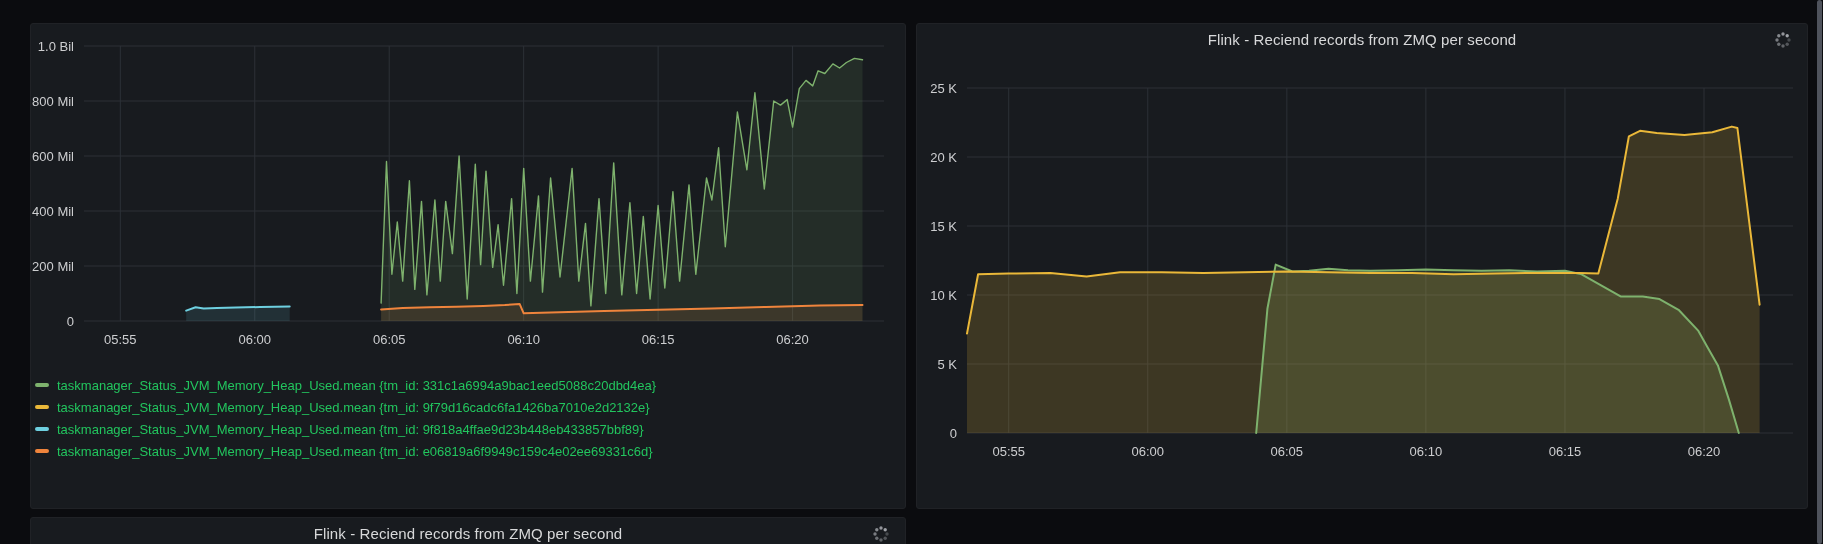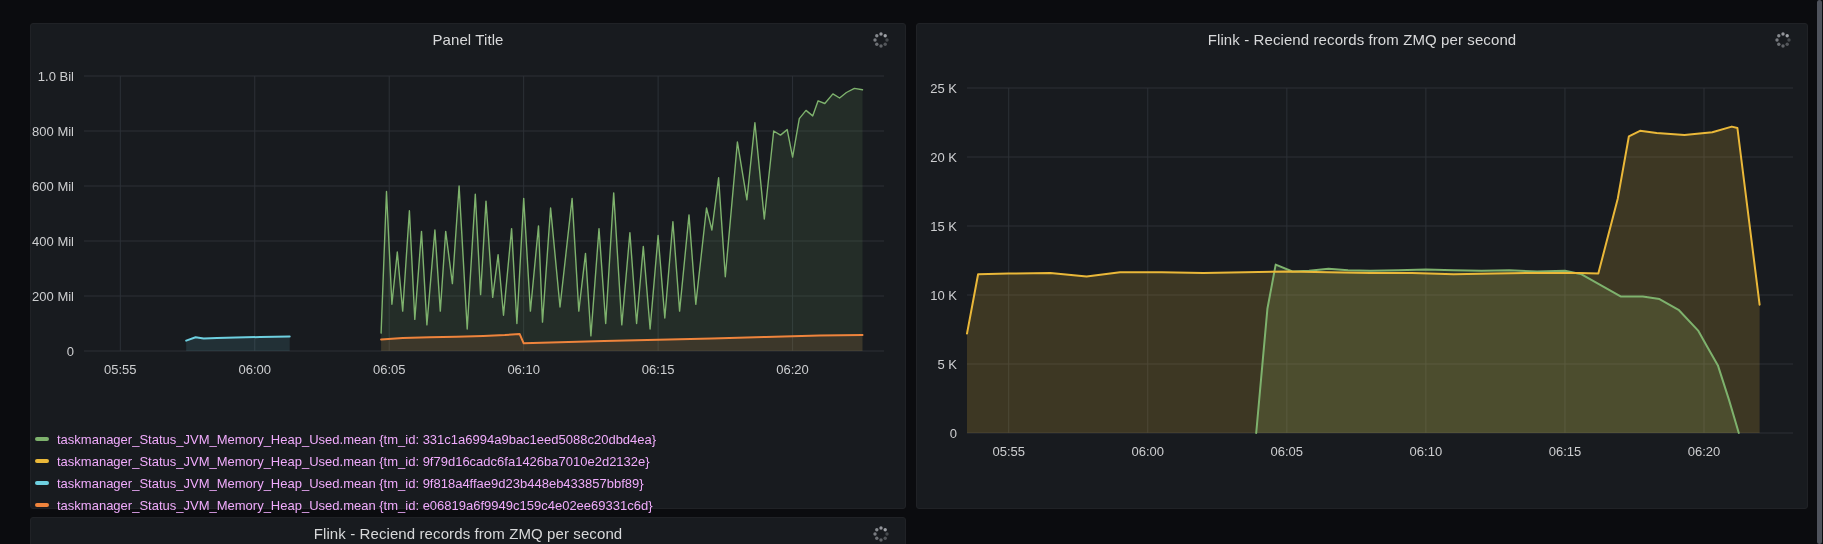--- a/index.html
+++ b/index.html
@@ -19,45 +19,32 @@
   }
   .panel-title{
     font-size:15px;font-weight:500;color:#d8d9da;letter-spacing:.1px;
   }
   .spinner{
     position:absolute;right:16px;top:8px;width:16px;height:16px;
   }
   svg.chart{display:block;}
   .grid-line{stroke:#2c3137;stroke-width:1;}
   .tick-label{fill:#cdced0;font-size:13px;font-family:"Liberation Sans",sans-serif;}
-  .legend{color:#f0abfc;font-size:13px;margin-top:24px;}
+  .legend{color:#22c55e;font-size:13px;}
   .legend-vertical{padding:2px 4px 0 4px;}
   .legend-horizontal{display:flex;flex-wrap:wrap;gap:4px 18px;padding:2px 4px 0 16px;}
   .legend-item{display:flex;align-items:center;gap:8px;height:22px;cursor:pointer;white-space:nowrap;}
   .legend-swatch{width:14px;height:4px;border-radius:2px;flex:0 0 auto;}
   .scrollbar-track{position:absolute;right:0;top:0;width:7px;height:544px;}
   .scrollbar-thumb{position:absolute;right:1px;top:0;width:5px;height:544px;background:#4f535c;border-radius:3px;}
 </style>
 </head>
 <body>
 
 <section class="panel" id="panel-0" style="left:30px;top:23px;width:876px;height:486px;">
-  <header class="panel-header">
-    <span class="panel-title">Panel Title</span>
-    <span class="spinner"><svg width="16" height="16" viewBox="0 0 16 16">
-          <circle cx="14.0" cy="8.0" r="1.7" fill="#9fa2a7" opacity="0.35"></circle>
-          <circle cx="12.2" cy="12.2" r="1.7" fill="#9fa2a7" opacity="0.44"></circle>
-          <circle cx="8.0" cy="14.0" r="1.7" fill="#9fa2a7" opacity="0.54"></circle>
-          <circle cx="3.8" cy="12.2" r="1.7" fill="#9fa2a7" opacity="0.63"></circle>
-          <circle cx="2.0" cy="8.0" r="1.7" fill="#9fa2a7" opacity="0.72"></circle>
-          <circle cx="3.8" cy="3.8" r="1.7" fill="#9fa2a7" opacity="0.81"></circle>
-          <circle cx="8.0" cy="2.0" r="1.7" fill="#9fa2a7" opacity="0.91"></circle>
-          <circle cx="12.2" cy="3.8" r="1.7" fill="#9fa2a7" opacity="1.00"></circle>
-        </svg></span>
-  </header>
   <svg class="chart" width="876" height="348" viewBox="0 0 876 348">
       <line x1="53" x2="853" y1="297" y2="297" class="grid-line"></line>
       <line x1="53" x2="853" y1="242" y2="242" class="grid-line"></line>
       <line x1="53" x2="853" y1="187" y2="187" class="grid-line"></line>
       <line x1="53" x2="853" y1="132" y2="132" class="grid-line"></line>
       <line x1="53" x2="853" y1="77" y2="77" class="grid-line"></line>
       <line x1="53" x2="853" y1="22" y2="22" class="grid-line"></line>
       <line x1="89.30252100840336" x2="89.30252100840336" y1="22" y2="297" class="grid-line"></line>
       <line x1="223.7563025210084" x2="223.7563025210084" y1="22" y2="297" class="grid-line"></line>
       <line x1="358.21008403361344" x2="358.21008403361344" y1="22" y2="297" class="grid-line"></line>

